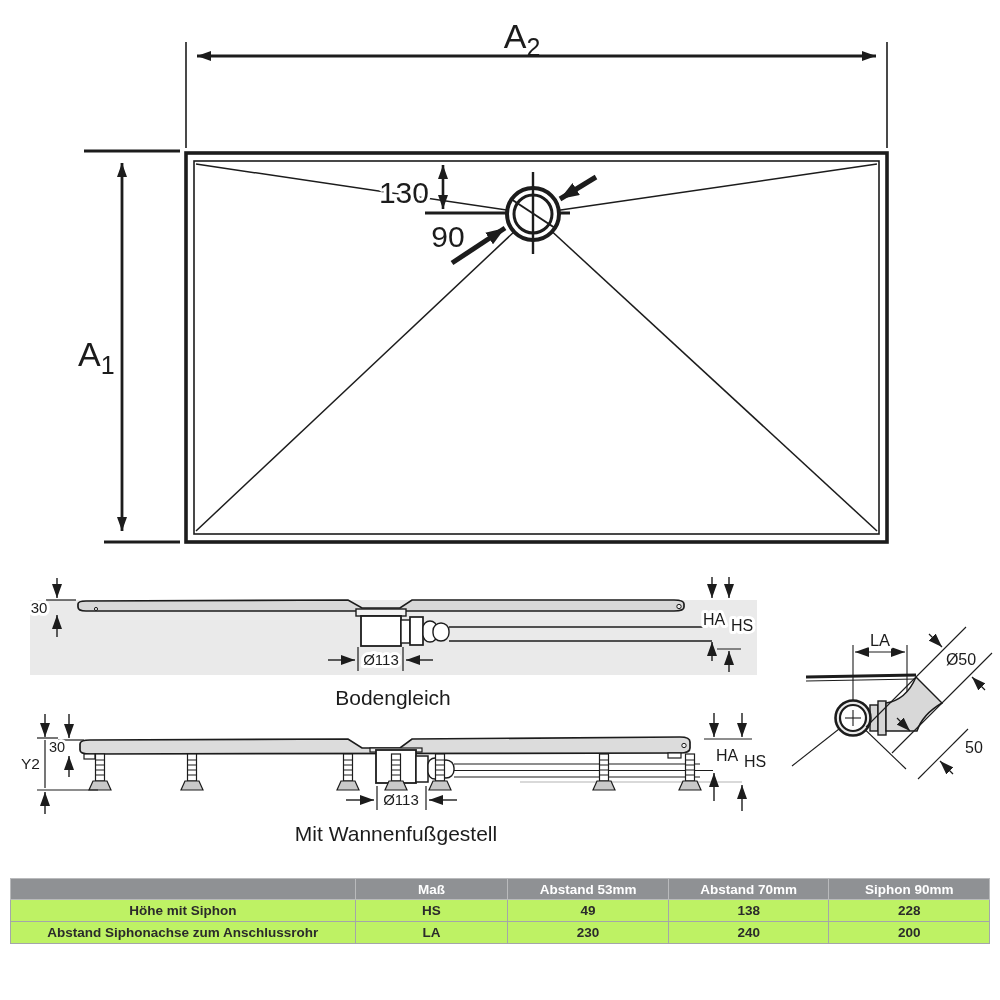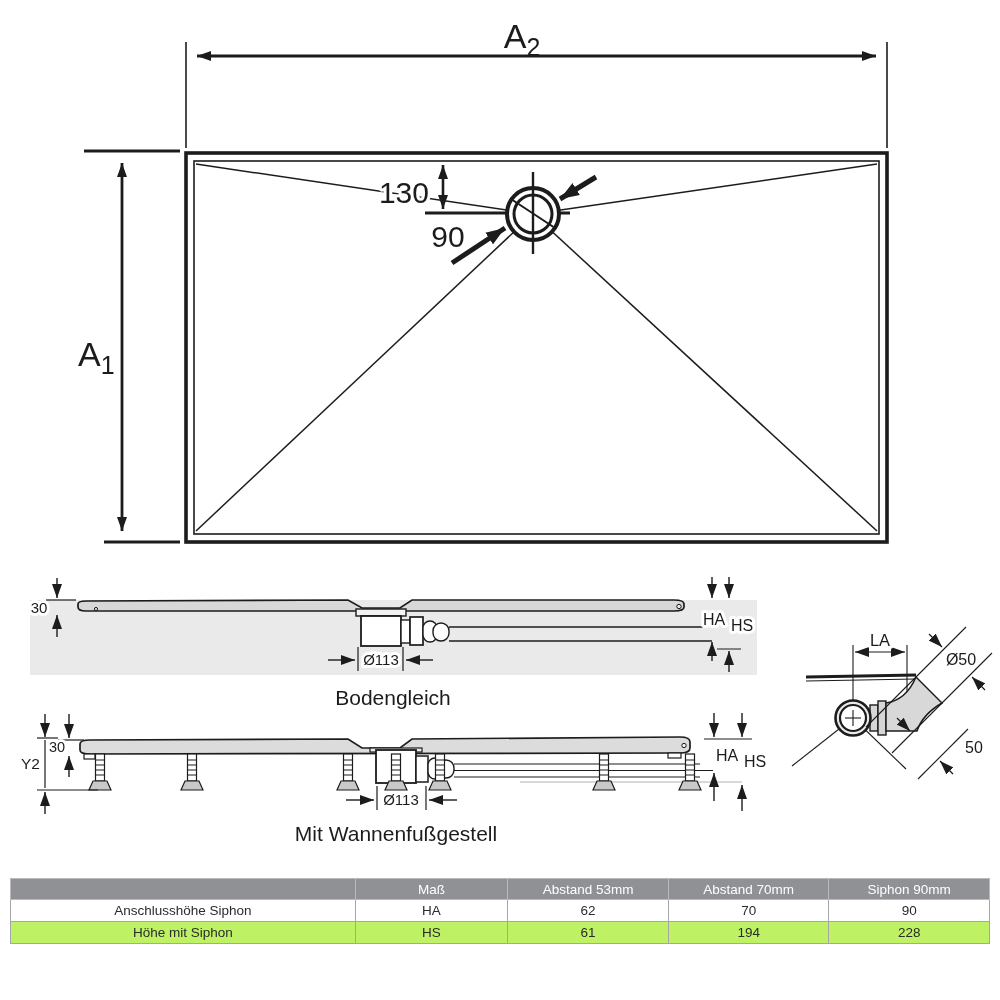--- a/index.html
+++ b/index.html
@@ -10,21 +10,21 @@
   .halo{paint-order:stroke fill;stroke:#ffffff;stroke-width:6px;stroke-linejoin:round;}
   .dimtxt{font-size:30px;}
   .lbltxt{font-size:34px;}
   .smalltxt{font-size:15px;}
   .medtxt{font-size:16px;}
   .cap{font-size:21px;}
   
   .spec-table{position:absolute;left:10px;top:878px;width:980px;border-collapse:collapse;
               font-size:13.5px;color:#2b2b2b;table-layout:fixed;}
   .spec-table td,.spec-table th{border:1px solid #a4a6a9;text-align:center;padding:0;
-              height:21px;font-weight:normal;overflow:hidden;white-space:nowrap;}
+              height:21px;font-weight:bold;overflow:hidden;white-space:nowrap;}
   .spec-table thead th{background:#8f9194;color:#ffffff;height:20px;border-color:#b9babc;}
   .spec-table tr.alt td{background:#bef264;}
   .col-label{width:35.2%;}
   .col-code{width:15.6%;}
   .col-v{width:16.4%;}
 </style>
 </head>
 <body>
 
 <div class="stage">
@@ -244,30 +244,30 @@
   <thead>
     <tr>
       <th></th>
       <th>Maß</th>
       <th>Abstand 53mm</th>
       <th>Abstand 70mm</th>
       <th>Siphon 90mm</th>
     </tr>
   </thead>
   <tbody>
-    <tr>
-      <td>Anschlusshöhe Siphon</td>
-      <td>HA</td>
-      <td>62</td>
-      <td>70</td>
-      <td>90</td>
-    </tr>
     <tr class="alt">
       <td>Höhe mit Siphon</td>
       <td>HS</td>
-      <td>61</td>
-      <td>194</td>
+      <td>49</td>
+      <td>138</td>
       <td>228</td>
+    </tr>
+    <tr class="alt">
+      <td>Abstand Siphonachse zum Anschlussrohr</td>
+      <td>LA</td>
+      <td>230</td>
+      <td>240</td>
+      <td>200</td>
     </tr>
   </tbody>
 </table>
 
 </div>
 
 </body></html>

